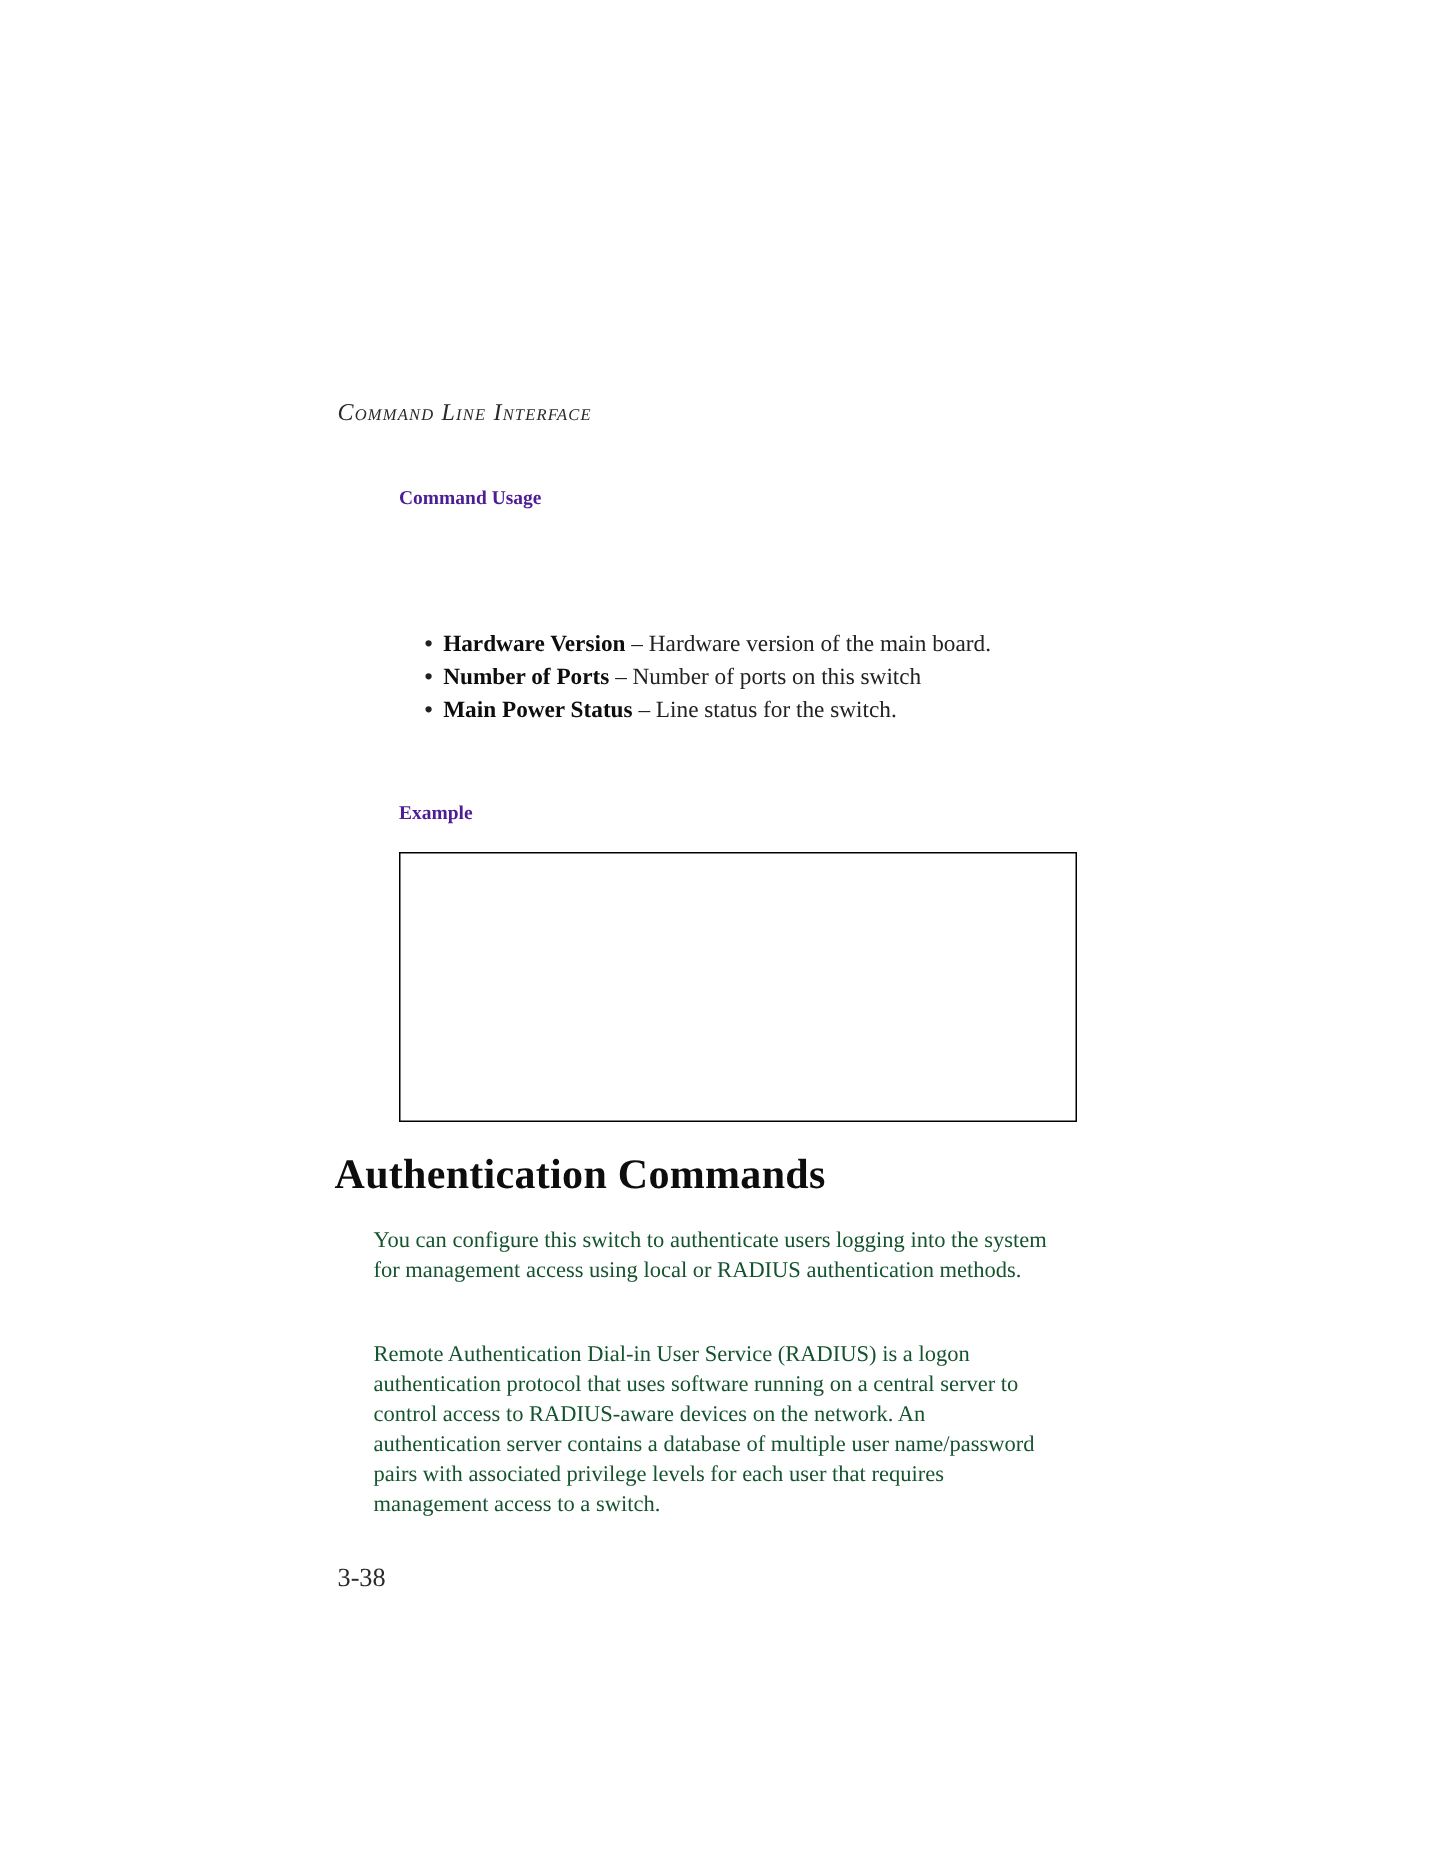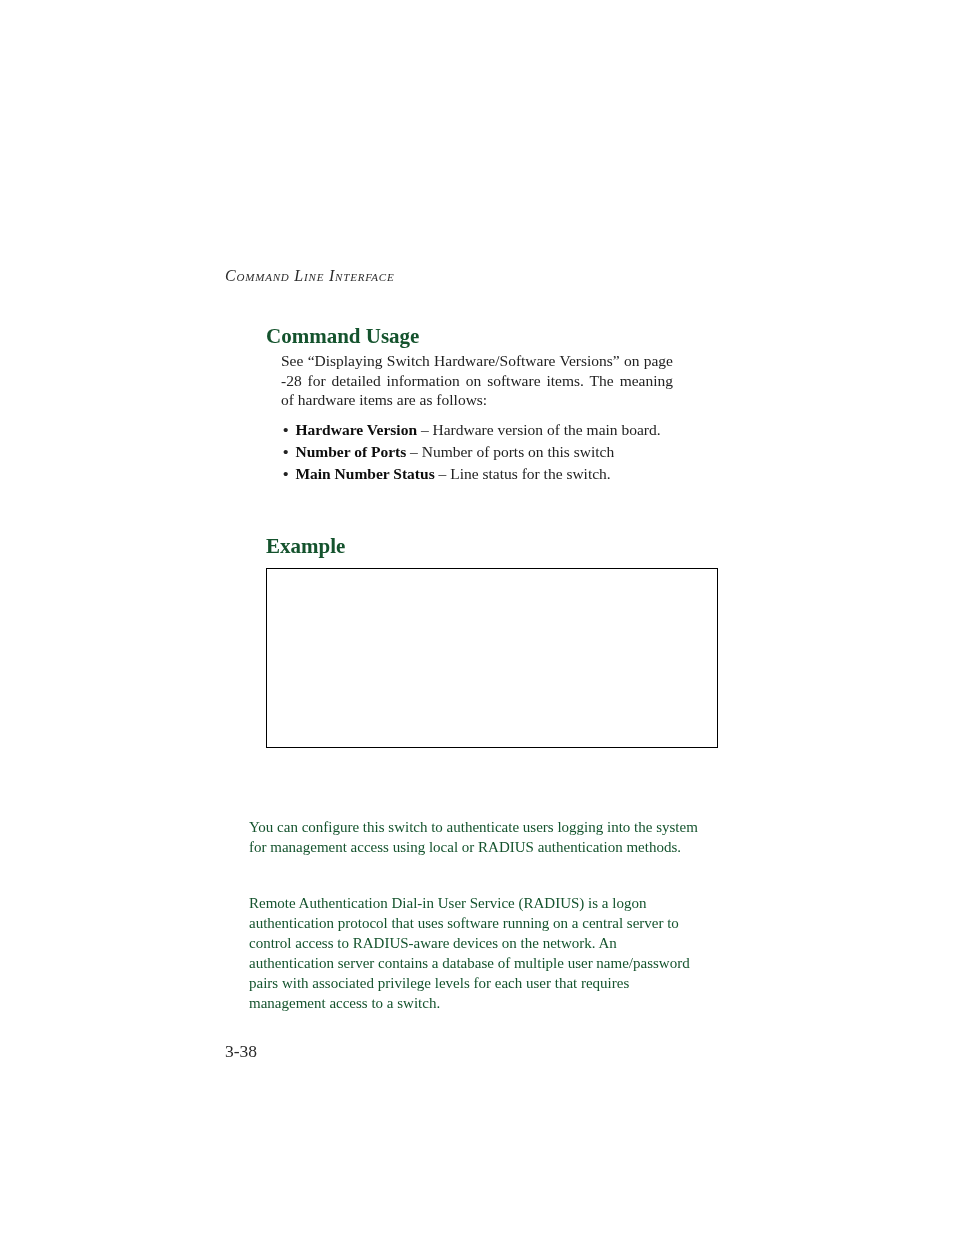--- a/index.html
+++ b/index.html
@@ -23,23 +23,23 @@
     top: 219px;
     font-size: 16px;
     font-style: italic;
     font-variant: small-caps;
     letter-spacing: 0.8px;
     color: #2a2a2a;
   }
   .subheading {
     position: absolute;
     margin: 0;
-    font-size: 21px;
+    font-size: 13px;
     font-weight: bold;
-    color: #14532d;
+    color: #4c1d95;
   }
   .subheading.cu { left: 266px; top: 276px; }
   .subheading.ex { left: 266px; top: 486px; }
   .intro {
     position: absolute;
     left: 281px;
     top: 303px;
     width: 392px;
     margin: 0;
     font-size: 15.5px;
@@ -112,41 +112,41 @@
 </style>
 </head>
 <body>
 
 <div class="page">
 
   <div class="running-header">Command Line Interface</div>
 
   <h3 class="subheading cu">Command Usage</h3>
 
-  <p class="intro">See “Displaying Switch Hardware/Software Versions” on page -28 for detailed information on software items. The meaning of hardware items are as follows:</p>
 
   <ul class="bullets">
     <li>
       <span class="dot">•</span><b>Hardware Version</b>
       <span>– Hardware version of the main board.</span>
     </li>
     <li>
       <span class="dot">•</span><b>Number of Ports</b>
       <span>– Number of ports on this switch</span>
     </li>
     <li>
-      <span class="dot">•</span><b>Main Number Status</b>
+      <span class="dot">•</span><b>Main Power Status</b>
       <span>– Line status for the switch.</span>
     </li>
   </ul>
 
   <h3 class="subheading ex">Example</h3>
 
   <div class="example-box"></div>
 
+  <h1 class="section-heading">Authentication Commands</h1>
 
   <p class="bodypara p1">You can configure this switch to authenticate users logging into the system for management access using local or RADIUS authentication methods.</p>
 
   <p class="bodypara p2">Remote Authentication Dial-in User Service (RADIUS) is a logon authentication protocol that uses software running on a central server to control access to RADIUS-aware devices on the network. An authentication server contains a database of multiple user name/password pairs with associated privilege levels for each user that requires management access to a switch.</p>
 
   <div class="page-number">3-38</div>
 
 </div>
 
 </body></html>

